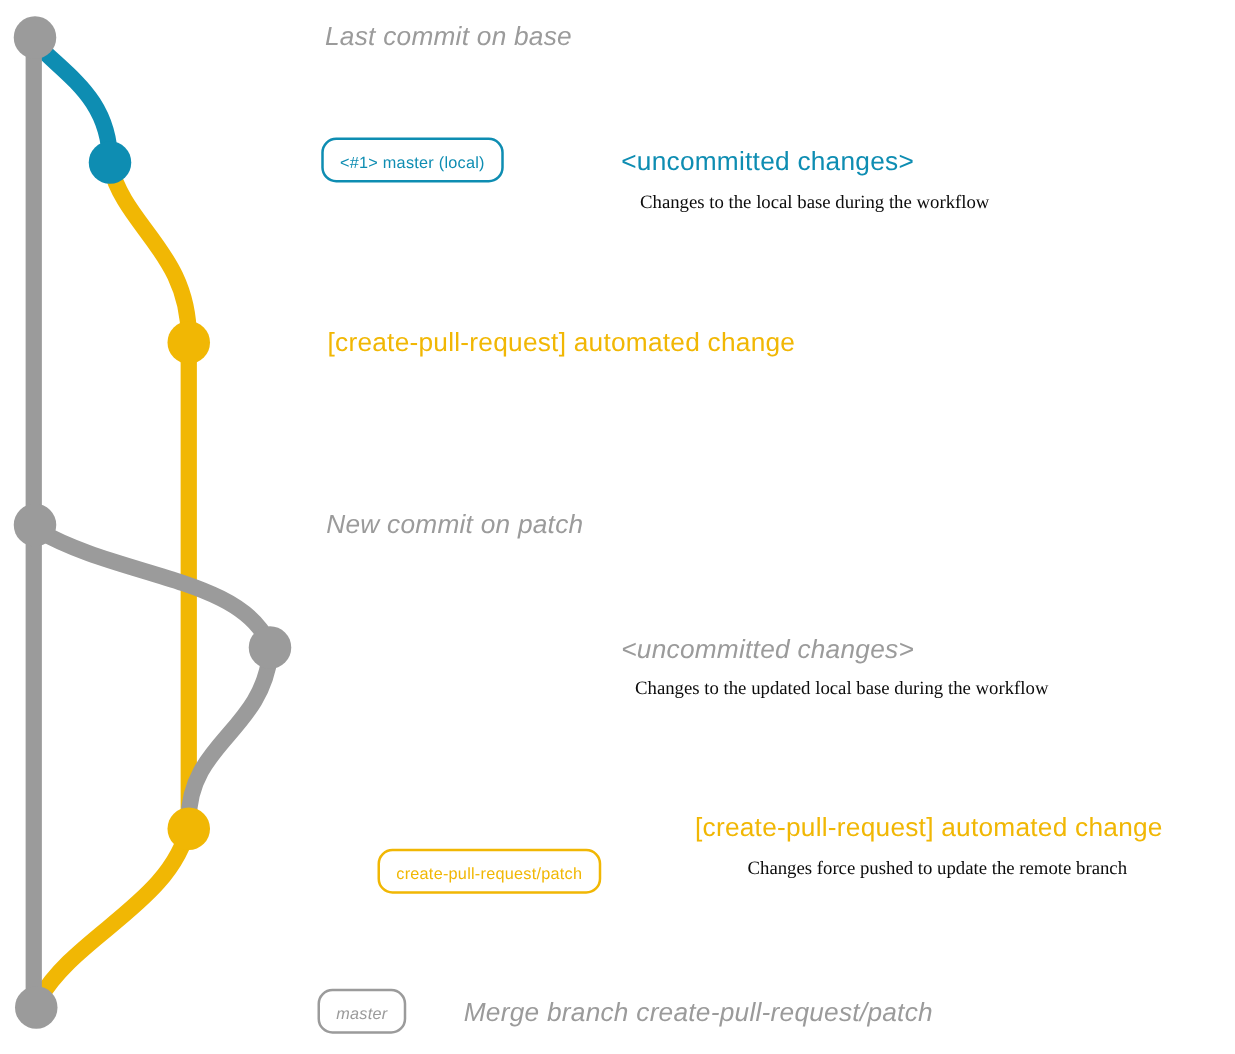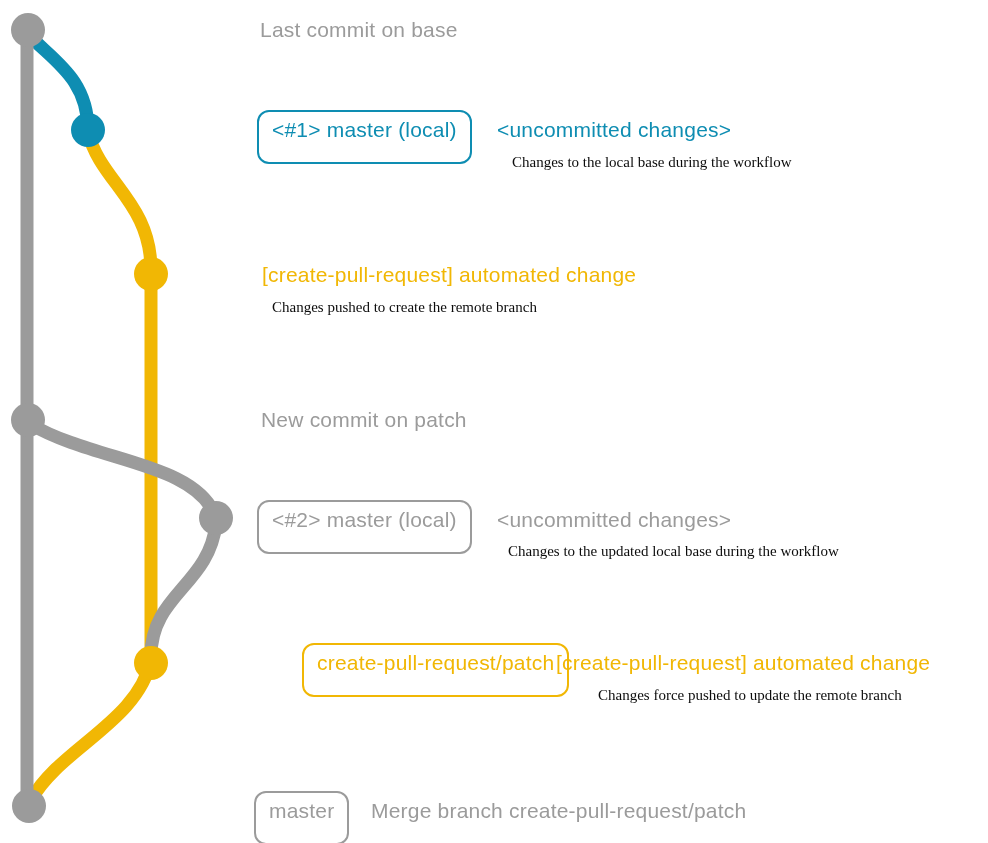--- a/index.html
+++ b/index.html
@@ -15,38 +15,38 @@
   .graph-svg path { fill: none; stroke-width: 13; stroke-linecap: round; }
   .stroke-gray   { stroke: var(--gray); }
   .stroke-teal   { stroke: var(--teal); }
   .stroke-yellow { stroke: var(--yellow); }
   .fill-gray   { fill: var(--gray); }
   .fill-teal   { fill: var(--teal); }
   .fill-yellow { fill: var(--yellow); }
 
   .ann { position: absolute; white-space: nowrap; }
   .sans-label { font-size: 21px; line-height: 26px; letter-spacing: 0.2px; }
-  .t-gray   { color: var(--gray); }
+  .t-gray   { color: var(--gray); font-style: italic; }
   .t-teal   { color: var(--teal); }
   .t-yellow { color: var(--yellow); }
   .note {
     font-family: "Liberation Serif", serif;
     font-size: 15px;
     line-height: 24px;
     color: #0c0c0c;
   }
   .pill {
     display: inline-block;
     box-sizing: border-box;
-    height: 54px;
+    height: 36px;
     line-height: 35px;
     padding: 0 13px;
     border: 2.5px solid currentColor;
     border-radius: 12px;
-    font-size: 21px;
+    font-size: 13px;
     letter-spacing: 0.2px;
     background: #ffffff;
   }
 </style>
 </head>
 <body>
 
 <div class="canvas">
 
   <svg class="graph-svg" width="988" height="843" viewBox="0 0 988 843">
@@ -72,31 +72,27 @@
 
   <div class="ann sans-label t-gray" style="left:260px; top:17px;">Last commit on base</div>
 
   <div class="ann t-teal" style="left:257px; top:110px;">
     <span class="pill">&lt;#1&gt; master (local)</span>
   </div>
   <div class="ann sans-label t-teal" style="left:497px; top:117px;">&lt;uncommitted changes&gt;</div>
   <div class="ann note" style="left:512px; top:150px;">Changes to the local base during the workflow</div>
 
   <div class="ann sans-label t-yellow" style="left:262px; top:262px;">[create-pull-request] automated change</div>
-  <div class="ann note" style="left:272px; top:295px;">Changes pushed to create the remote branch</div>
 
   <div class="ann sans-label t-gray" style="left:261px; top:407px;">New commit on patch</div>
 
-  <div class="ann t-gray" style="left:257px; top:500px;">
-    <span class="pill">&lt;#2&gt; master (local)</span>
-  </div>
   <div class="ann sans-label t-gray" style="left:497px; top:507px;">&lt;uncommitted changes&gt;</div>
   <div class="ann note" style="left:508px; top:539px;">Changes to the updated local base during the workflow</div>
 
-  <div class="ann t-yellow" style="left:254px; top:643px;padding-left:48px;">
+  <div class="ann t-yellow" style="left:254px; top:679px;padding-left:48px;">
     <span class="pill">create-pull-request/patch</span>
   </div>
   <div class="ann sans-label t-yellow" style="left:556px; top:650px;">[create-pull-request] automated change</div>
   <div class="ann note" style="left:563px; top:683px;margin-left:35px;">Changes force pushed to update the remote branch</div>
 
   <div class="ann t-gray" style="left:254px; top:791px;">
     <span class="pill">master</span>
   </div>
   <div class="ann sans-label t-gray" style="left:371px; top:798px;">Merge branch create-pull-request/patch</div>
 

